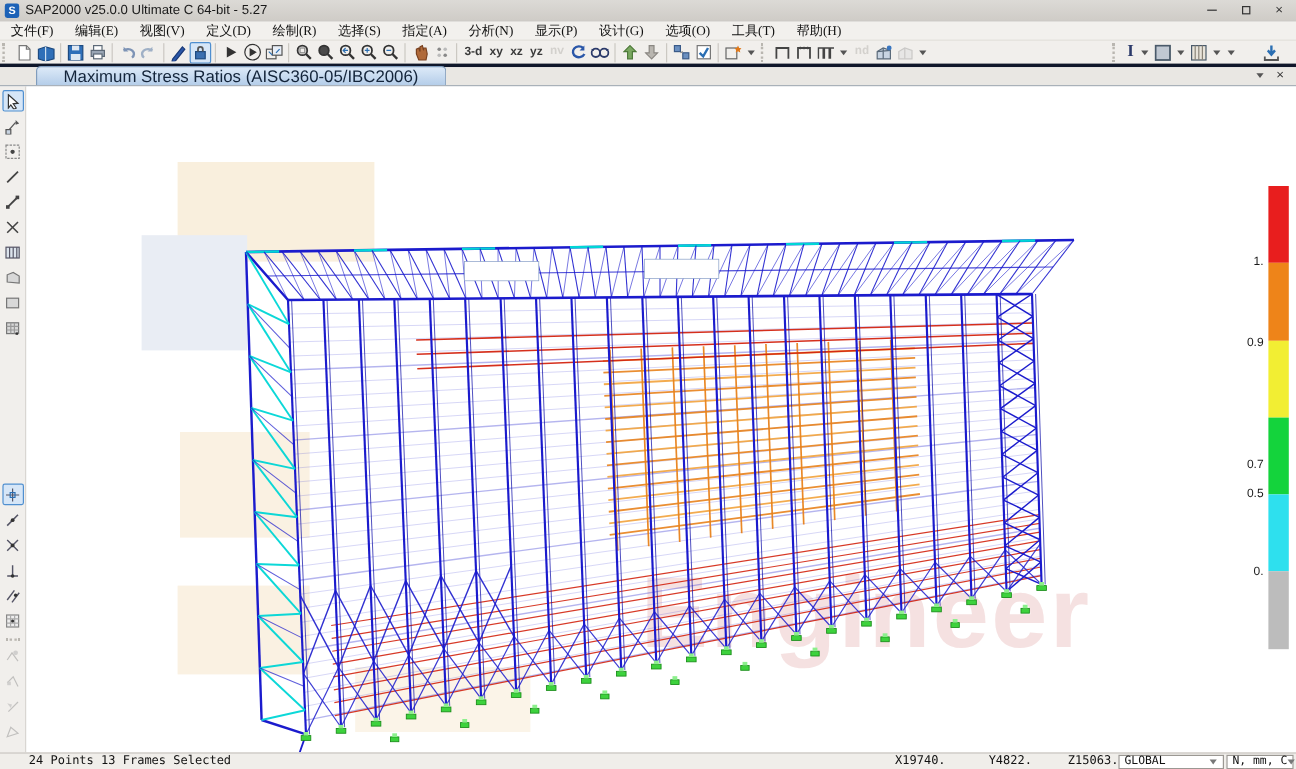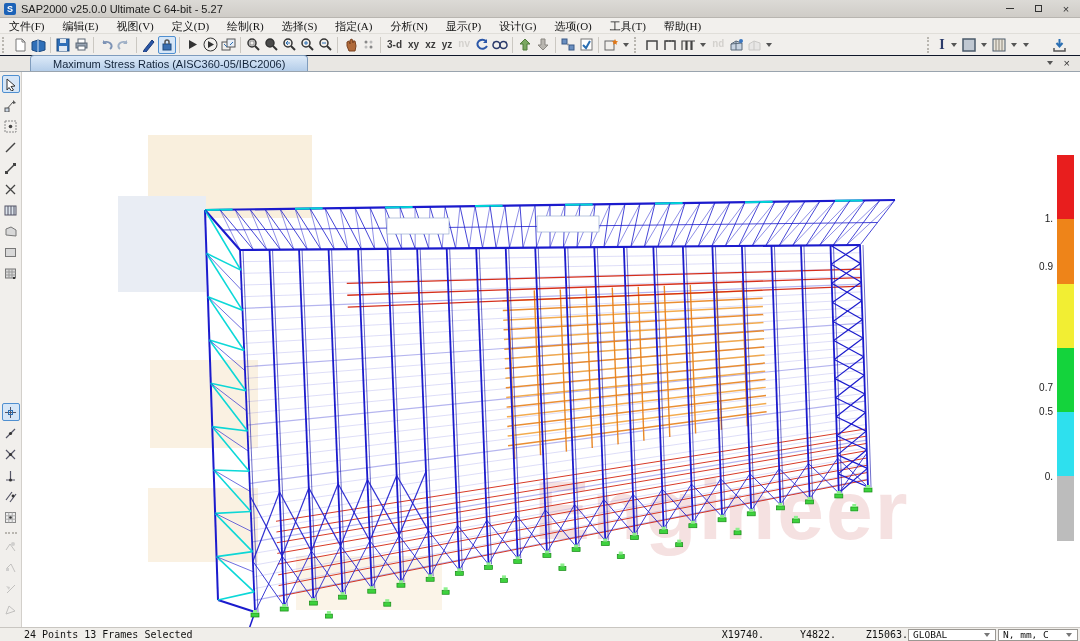--- a/index.html
+++ b/index.html
@@ -16,37 +16,37 @@
   .winbtns{margin-left:auto;display:flex;align-items:center;height:100%;}
   .winbtn{width:28px;height:100%;display:flex;align-items:center;justify-content:center;color:#333;font-size:11px;}
   .min-glyph{width:8px;height:1px;background:#333;}
   .res-glyph{width:7px;height:7px;border:1px solid #333;box-sizing:border-box;}
   
   .menubar{position:absolute;left:0;top:18px;width:1080px;height:16px;background:#f2f0ed;
     display:flex;align-items:center;font-size:11px;color:#111;border-bottom:1px solid #e0ded9;box-sizing:border-box;}
   .menuitem{padding:0 9px;line-height:16px;white-space:nowrap;font-family:Liberation Serif, serif;}
   
   .toolbar{position:absolute;left:0;top:34px;width:1080px;height:22px;background:#f1efec;
-    display:flex;align-items:center;border-bottom:1px solid #0f172a;box-sizing:border-box;}
+    display:flex;align-items:center;border-bottom:3px solid #0f172a;box-sizing:border-box;}
   .grip{width:5px;height:16px;margin:0 2px;border-left:2px dotted #b9b6b0;}
   .sep{width:1px;height:16px;background:#cbc8c2;margin:0 3px;}
   .tbi{width:18px;height:18px;display:flex;align-items:center;justify-content:center;flex:0 0 auto;}
   .tbi svg{display:block;}
   .tbi.sel{border:1px solid #4f8fd0;background:#d6e6f7;box-sizing:border-box;border-radius:2px;}
   .tbtxt{font-size:10px;font-weight:bold;color:#3a3a3a;padding:0 3px;flex:0 0 auto;}
   .tbtxt.dis{color:#b0ada8;font-weight:bold;}
   .caret{width:0;height:0;border-left:3px solid transparent;border-right:3px solid transparent;
     border-top:4px solid #555;margin:0 3px;flex:0 0 auto;}
   .dis{opacity:.45;font-family:Liberation Mono, monospace;}
   
   .tabbar{position:absolute;left:0;top:56px;width:1080px;height:16px;background:#e9e7e3;
     border-bottom:1px solid #9aa4ae;box-sizing:border-box;display:flex;align-items:flex-end;}
-  .tab{margin-left:30px;height:15px;padding:0 22px;display:flex;align-items:center;
+  .tab{margin-left:30px;height:15px;padding:0 22px;display:flex;align-items:flex-end;
     background:linear-gradient(#ddeaf8,#b4cde9);border:1px solid #7f9cbd;border-bottom:none;
-    border-radius:4px 4px 0 0;font-size:11px;color:#13243a;white-space:nowrap;}
+    border-radius:4px 4px 0 0;font-size:14px;color:#13243a;white-space:nowrap;}
   .tabbar-right{margin-left:auto;display:flex;align-items:center;gap:8px;padding:0 10px 3px 0;}
   .tabbar-right .x{font-size:11px;color:#333;line-height:10px;}
   
   .lbar{position:absolute;left:0;top:72px;width:22px;height:555px;background:#f1efec;
     border-right:1px solid #d3d0cb;box-sizing:border-box;display:flex;flex-direction:column;align-items:center;}
   .lbi{width:18px;height:18px;margin-top:3px;display:flex;align-items:center;justify-content:center;flex:0 0 auto;}
   .lbi.sel{border:1px solid #4f8fd0;background:#d6e6f7;box-sizing:border-box;border-radius:2px;}
   .lgap{height:118px;flex:0 0 auto;}
   .ldots{width:12px;border-top:2px dotted #b9b6b0;margin-top:6px;flex:0 0 auto;}
   
@@ -879,36 +879,36 @@
     <div class="legend-bar" id="legend-bar">
         <div class="legend-seg" style="height: 64.3px; background: rgb(232, 30, 30);"></div>
         <div class="legend-seg" style="height: 64.3px; background: rgb(238, 132, 25);"></div>
         <div class="legend-seg" style="height: 64.3px; background: rgb(242, 238, 51);"></div>
         <div class="legend-seg" style="height: 64.3px; background: rgb(20, 211, 60);"></div>
         <div class="legend-seg" style="height: 64.3px; background: rgb(46, 224, 238);"></div>
         <div class="legend-seg" style="height: 64.3px; background: rgb(188, 188, 188);"></div>
       </div>
     <div id="legend-ticks">
         <div class="legend-tick" style="top: 58.3px;">1.</div>
-        <div class="legend-tick" style="top: 106px;">0.9</div>
+        <div class="legend-tick" style="top: 125px;">0.9</div>
         <div class="legend-tick" style="top: 186.9px; margin-top: 40px;">0.7</div>
         <div class="legend-tick" style="top: 251.2px;">0.5</div>
         <div class="legend-tick" style="top: 315.5px;">0.</div>
       </div>
   </div>
 </div>
 
 <div class="statusbar">
   <span class="sb-left">24 Points  13 Frames Selected</span>
   <div class="sb-right">
     <span class="sb-coord">X19740.</span>
     <span class="sb-coord">Y4822.</span>
     <span class="sb-coord">Z15063.</span>
     <div class="combo" style="width:88px">
       <span>GLOBAL</span>
       <span class="caret"></span>
     </div>
-    <div class="combo" style="width:80px">
+    <div class="combo" style="width:56px">
       <span>N, mm, C</span>
       <span class="caret"></span>
     </div>
   </div>
 </div>
 
 </body></html>

